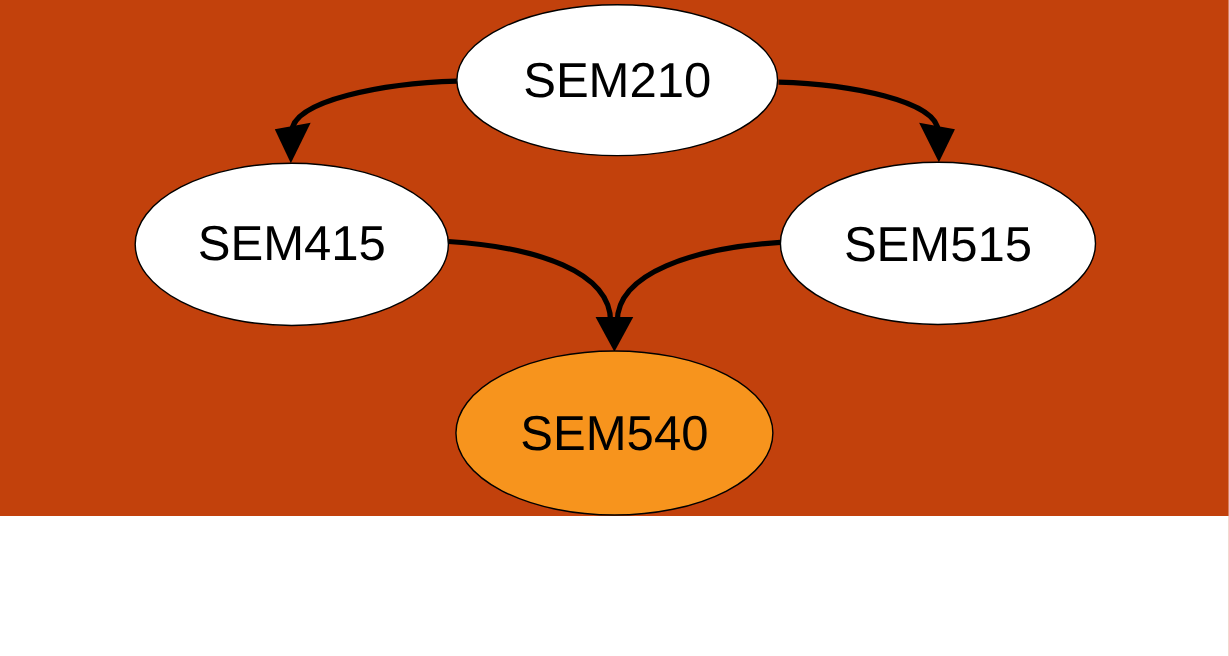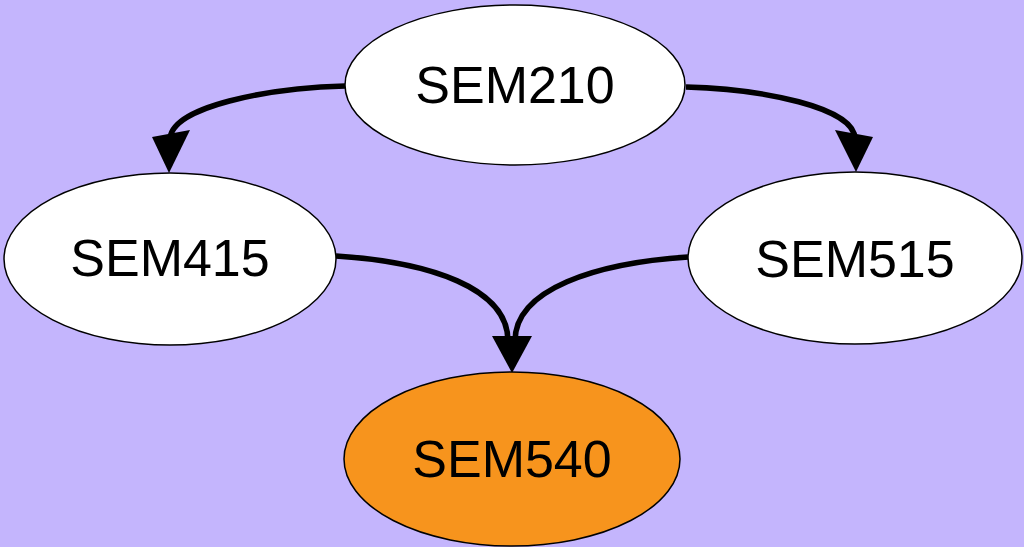--- a/index.html
+++ b/index.html
@@ -3,22 +3,22 @@
 <meta charset="utf-8">
 <style>
   html, body {
     margin: 0;
     padding: 0;
     background: #ffffff;
   }
   .canvas {
     position: relative;
     width: 1024px;
-    height: 547px;
-    background: #c4b5fd;
+    height: 430px;
+    background: #c2410c;
     overflow: hidden;
   }
   svg {
     position: absolute;
     inset: 0;
     width: 100%;
     height: 100%;
   }
   .node-label {
     font-family: "Liberation Sans", sans-serif;

